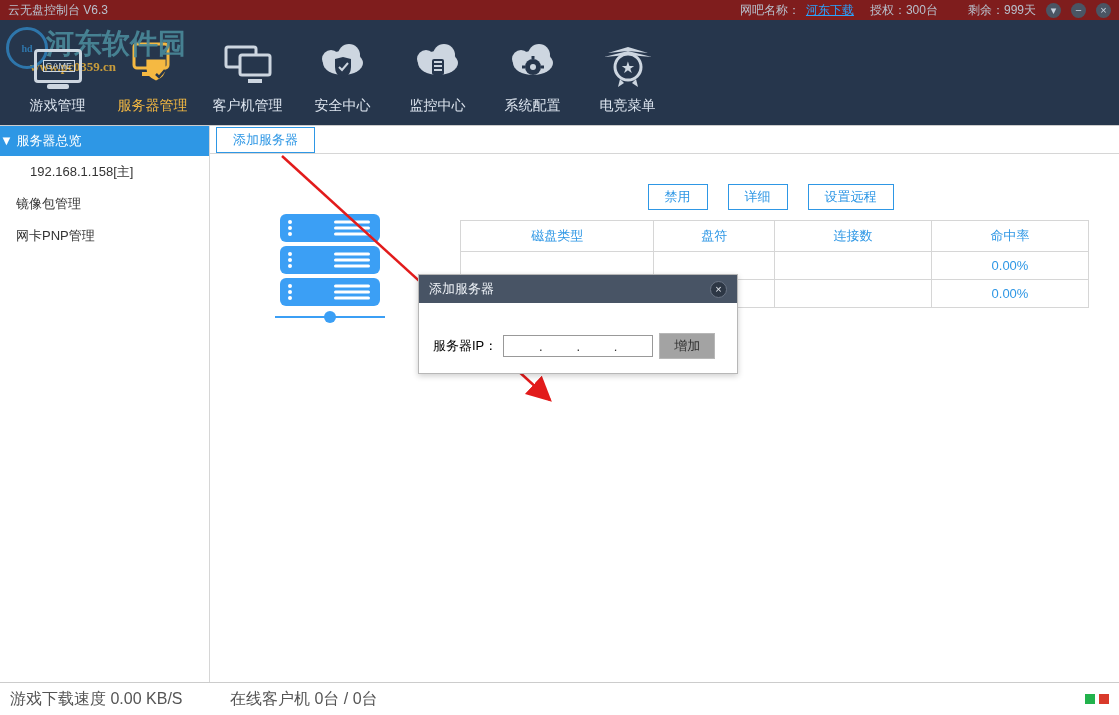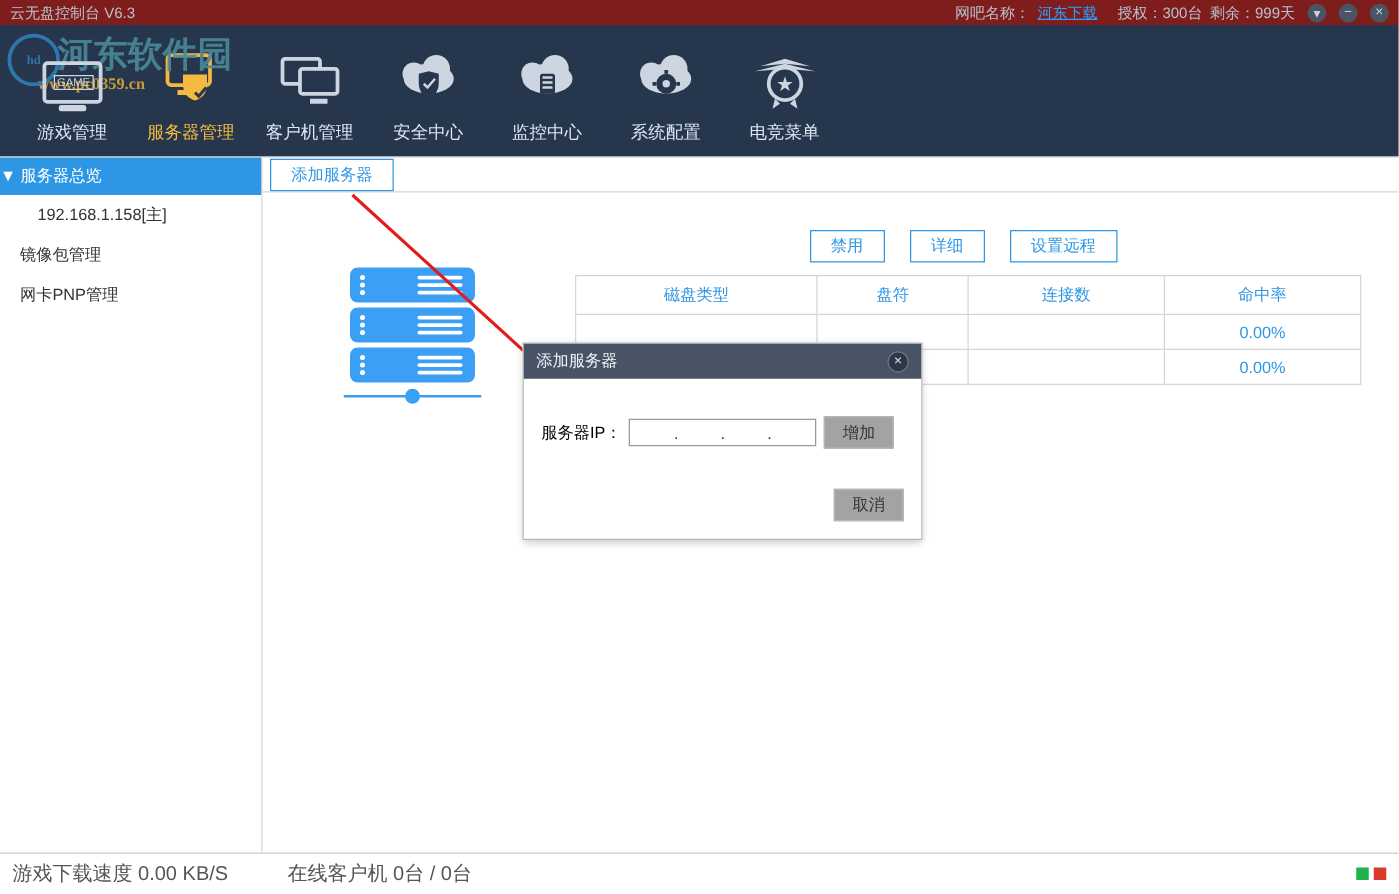--- a/index.html
+++ b/index.html
@@ -194,21 +194,21 @@
 </style>
 </head>
 <body>
 
 <div class="title-bar">
   <span>云无盘控制台 V6.3</span>
   <div class="right">
     <span>网吧名称：</span>
     <span class="link">河东下载</span>
     <span style="margin-left:10px">授权：300台</span>
-    <span style="margin-left:0">剩余：999天</span>
+    <span style="margin-left:24px">剩余：999天</span>
     <span class="ctrl">▾</span>
     <span class="ctrl">−</span>
     <span class="ctrl">×</span>
   </div>
 </div>
 
 <div class="nav-bar">
   <div class="watermark">
     <div class="wm-circle">hd</div>
     <span style="margin-left:46px">河东软件园</span>
@@ -388,23 +388,20 @@
         <span>.</span>
         <input class="seg" style="">
         <span>.</span>
         <input class="seg" style="">
         <span>.</span>
         <input class="seg" style="">
       </div>
       <button class="btn-gray">增加</button>
     </div>
   </div>
-  <div class="dialog-footer">
-    <button class="btn-gray">取消</button>
-  </div>
 </div>
 
 <div class="status-bar">
   <div class="status-section-1">游戏下载速度 0.00 KB/S</div>
   <div>在线客户机  0台 / 0台</div>
   <div class="indicators">
     <div class="ind green"></div>
     <div class="ind red"></div>
   </div>
 </div>

